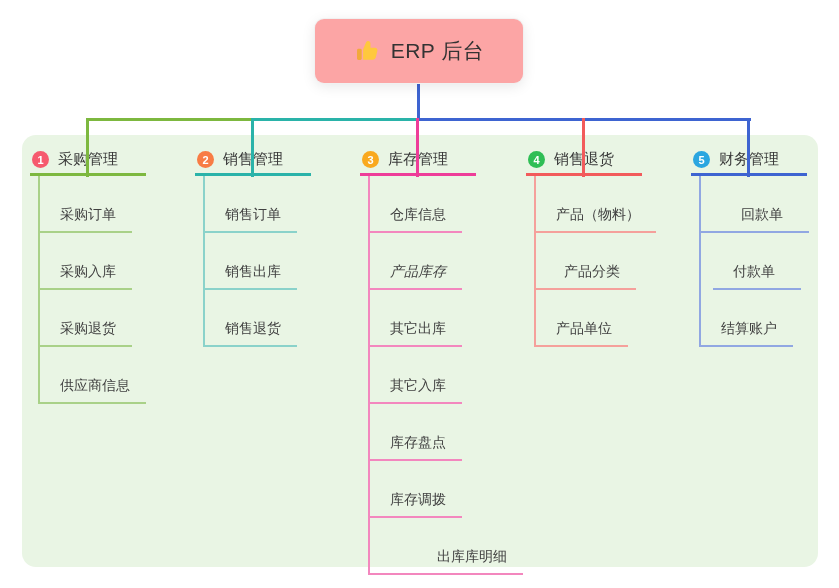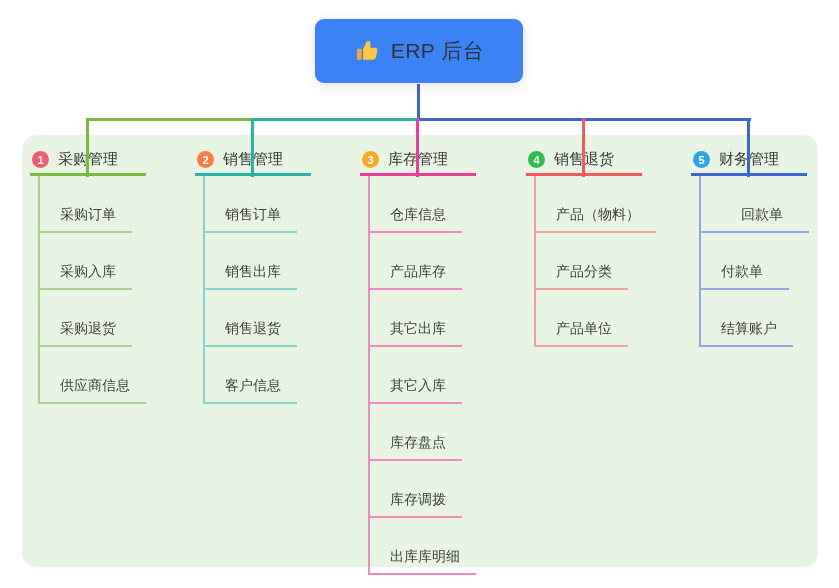--- a/index.html
+++ b/index.html
@@ -6,21 +6,21 @@
   .canvas{
     position:relative;width:839px;height:588px;background:#ffffff;
     font-family:"Liberation Sans",sans-serif;overflow:hidden;
   }
   .panel{
     position:absolute;left:22px;top:135px;width:796px;height:432px;
     border-radius:14px;z-index:0;
   }
   .root-card{
     position:absolute;left:315px;top:19px;width:208px;height:64px;
-    background:#3b82f6;border-radius:9px;
+    background:#fca5a5;border-radius:9px;
     box-shadow:0 0 0 1px #f1f1f1,0 3px 14px rgba(0,0,0,.10);
     display:flex;align-items:center;justify-content:center;gap:11px;z-index:3;
   }
   .root-title{font-size:21px;color:#333333;font-weight:500;letter-spacing:.5px;}
   .thumb{display:flex;align-items:center;}
   .vline,.hseg{position:absolute;z-index:1;}
   .root-drop{left:417px;top:82px;width:3px;height:37px;}
   .hseg{top:118px;height:3px;}
   .branch{position:absolute;top:146px;width:116px;z-index:2;}
   .branch-drop{position:absolute;left:56px;top:-28px;width:3px;height:59px;}
@@ -98,87 +98,84 @@
     <div class="children" style="border-left-color: rgb(138, 210, 202);">
           <div class="child-row" style="border-bottom-color: rgb(138, 210, 202);">
             <span class="child-label">销售订单</span>
           </div>
           <div class="child-row" style="border-bottom-color: rgb(138, 210, 202);">
             <span class="child-label">销售出库</span>
           </div>
           <div class="child-row" style="border-bottom-color: rgb(138, 210, 202);">
             <span class="child-label">销售退货</span>
           </div>
-          <div class="child-row" style="border-bottom-color: rgb(138, 210, 202);">
-            <span class="child-label">客户信息</span>
-          </div>
         </div>
   </div>
 
   <div class="branch" style="left: 360px;">
     <div class="branch-drop" style="left: 56px; background: rgb(238, 61, 153);"></div>
     <div class="branch-header" style="border-bottom-color: rgb(238, 61, 153);">
       <span class="badge" style="background: rgb(249, 169, 31);">3</span>
       <span class="branch-label">库存管理</span>
     </div>
     <div class="children" style="border-left-color: rgb(243, 135, 190);">
           <div class="child-row" style="border-bottom-color: rgb(243, 135, 190);">
             <span class="child-label">仓库信息</span>
           </div>
-          <div class="child-row" style="border-bottom-color: rgb(243, 135, 190);">
+          <div class="child-row" style="border-bottom-color: rgb(243, 135, 190); font-style: italic;">
             <span class="child-label">产品库存</span>
           </div>
           <div class="child-row" style="border-bottom-color: rgb(243, 135, 190);">
             <span class="child-label">其它出库</span>
           </div>
           <div class="child-row" style="border-bottom-color: rgb(243, 135, 190);">
             <span class="child-label">其它入库</span>
           </div>
           <div class="child-row" style="border-bottom-color: rgb(243, 135, 190);">
             <span class="child-label">库存盘点</span>
           </div>
           <div class="child-row" style="border-bottom-color: rgb(243, 135, 190);">
             <span class="child-label">库存调拨</span>
           </div>
-          <div class="child-row" style="border-bottom-color: rgb(243, 135, 190);">
+          <div class="child-row" style="border-bottom-color: rgb(243, 135, 190); padding-left: 47px;">
             <span class="child-label">出库库明细</span>
           </div>
         </div>
   </div>
 
   <div class="branch" style="left: 526px;">
     <div class="branch-drop" style="left: 56px; background: rgb(242, 91, 91);"></div>
     <div class="branch-header" style="border-bottom-color: rgb(242, 91, 91);">
       <span class="badge" style="background: rgb(47, 190, 85);">4</span>
       <span class="branch-label">销售退货</span>
     </div>
     <div class="children" style="border-left-color: rgb(245, 160, 155);">
           <div class="child-row" style="border-bottom-color: rgb(245, 160, 155);">
             <span class="child-label">产品（物料）</span>
           </div>
-          <div class="child-row" style="border-bottom-color: rgb(245, 160, 155);">
+          <div class="child-row" style="border-bottom-color: rgb(245, 160, 155); padding-left: 8px;">
             <span class="child-label">产品分类</span>
           </div>
           <div class="child-row" style="border-bottom-color: rgb(245, 160, 155);">
             <span class="child-label">产品单位</span>
           </div>
         </div>
   </div>
 
   <div class="branch" style="left: 691px;">
     <div class="branch-drop" style="left: 56px; background: rgb(62, 100, 209);"></div>
     <div class="branch-header" style="border-bottom-color: rgb(62, 100, 209);">
       <span class="badge" style="background: rgb(43, 166, 224);">5</span>
       <span class="branch-label">财务管理</span>
     </div>
     <div class="children" style="border-left-color: rgb(145, 167, 226);">
           <div class="child-row" style="border-bottom-color: rgb(145, 167, 226); padding-left: 20px;">
             <span class="child-label">回款单</span>
           </div>
-          <div class="child-row" style="border-bottom-color: rgb(145, 167, 226);">
+          <div class="child-row" style="border-bottom-color: rgb(145, 167, 226); margin-left: 12px;">
             <span class="child-label">付款单</span>
           </div>
           <div class="child-row" style="border-bottom-color: rgb(145, 167, 226);">
             <span class="child-label">结算账户</span>
           </div>
         </div>
   </div>
 </div>
 
 </div>

